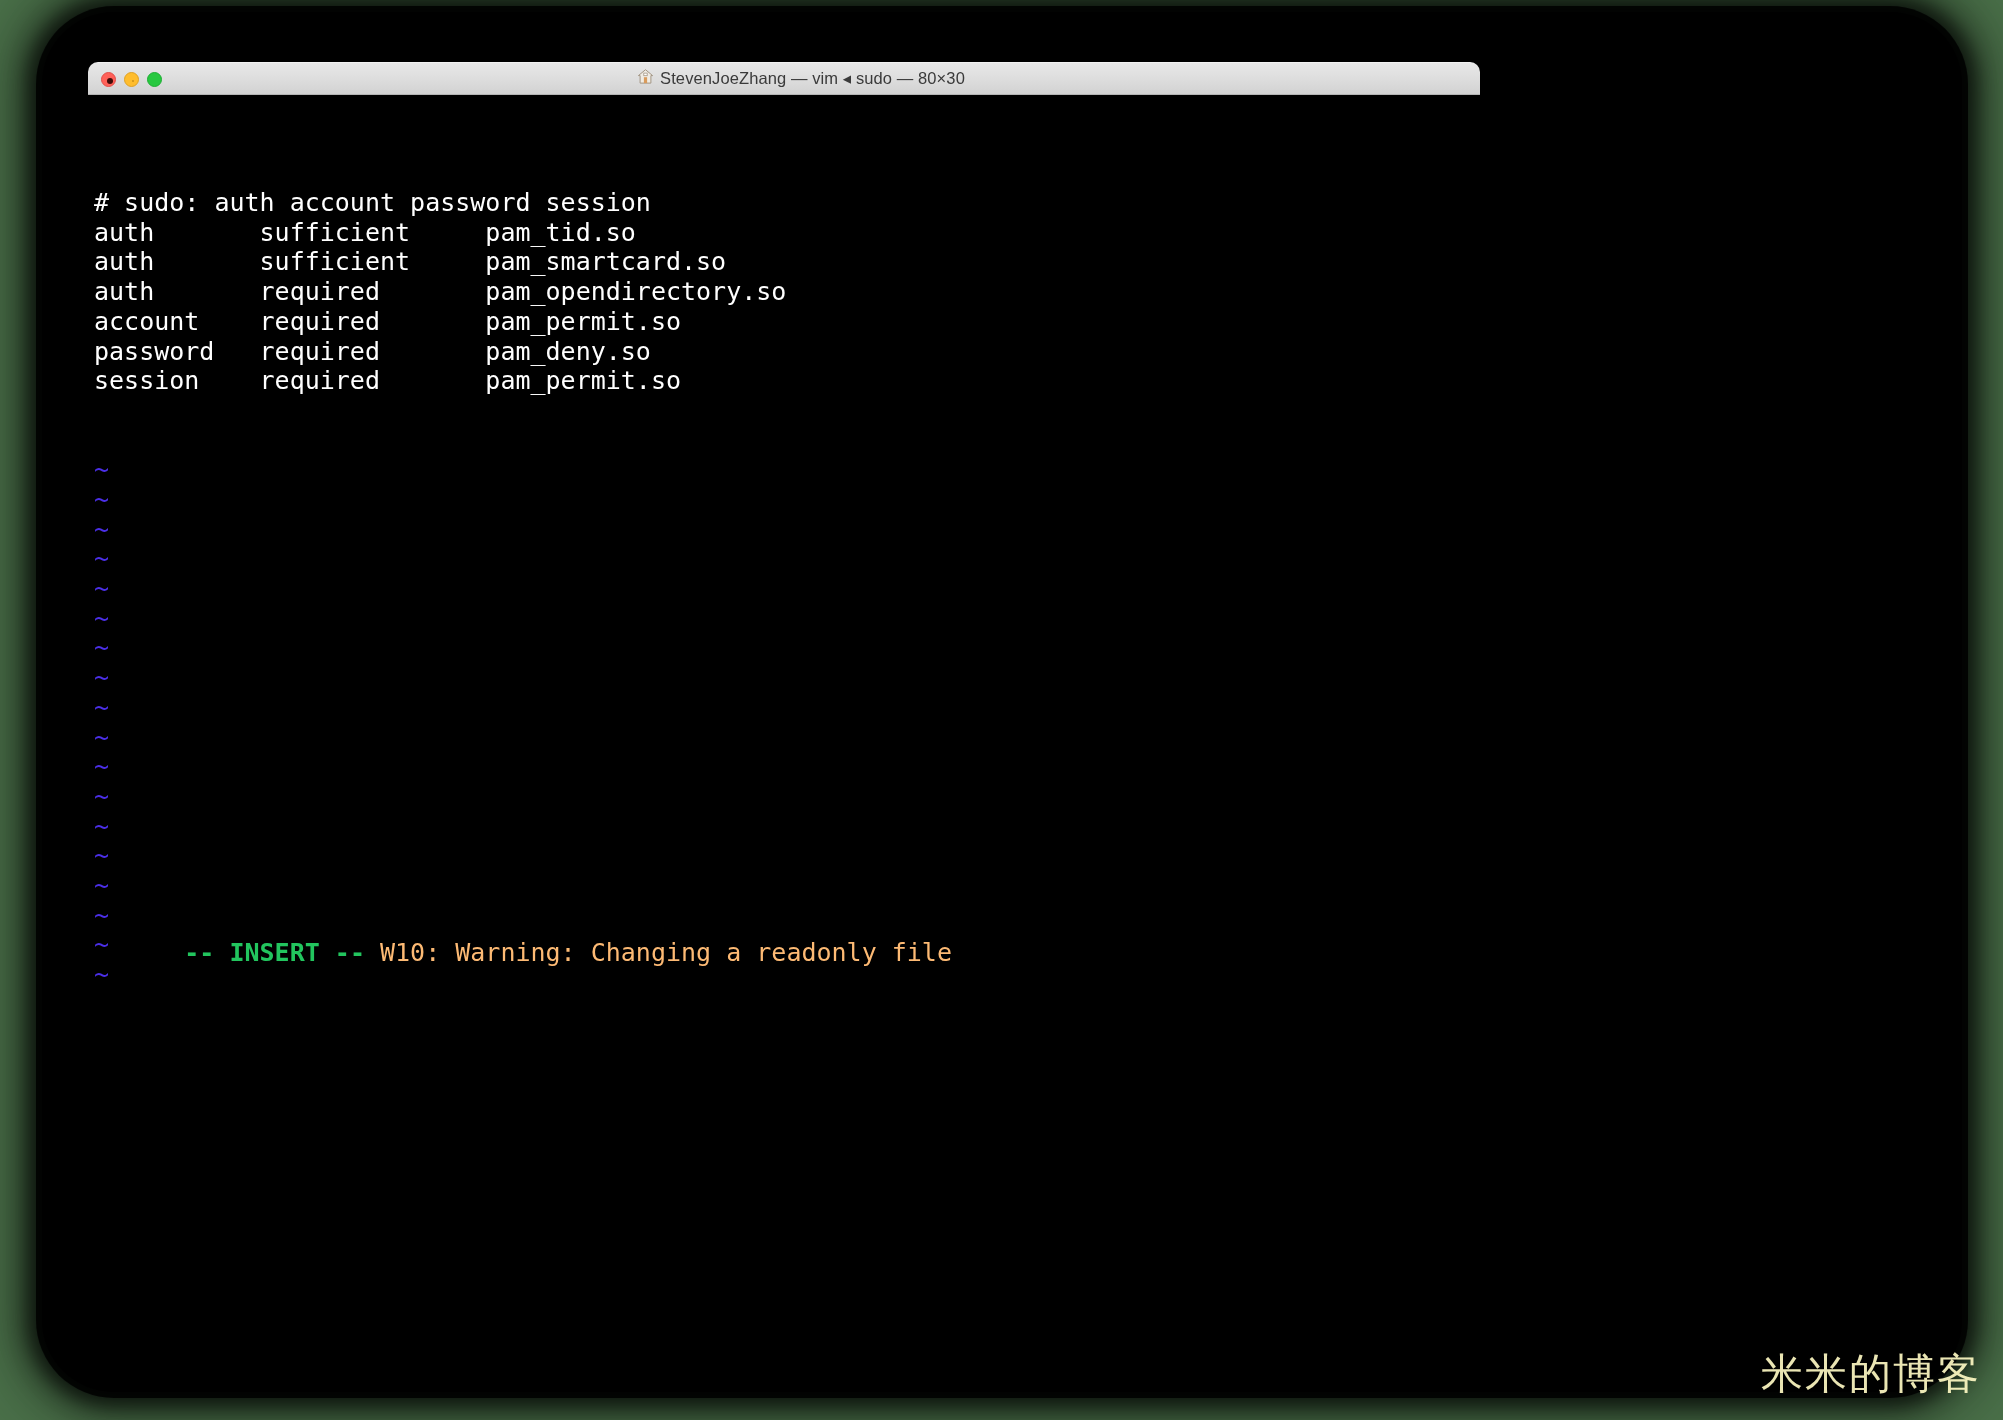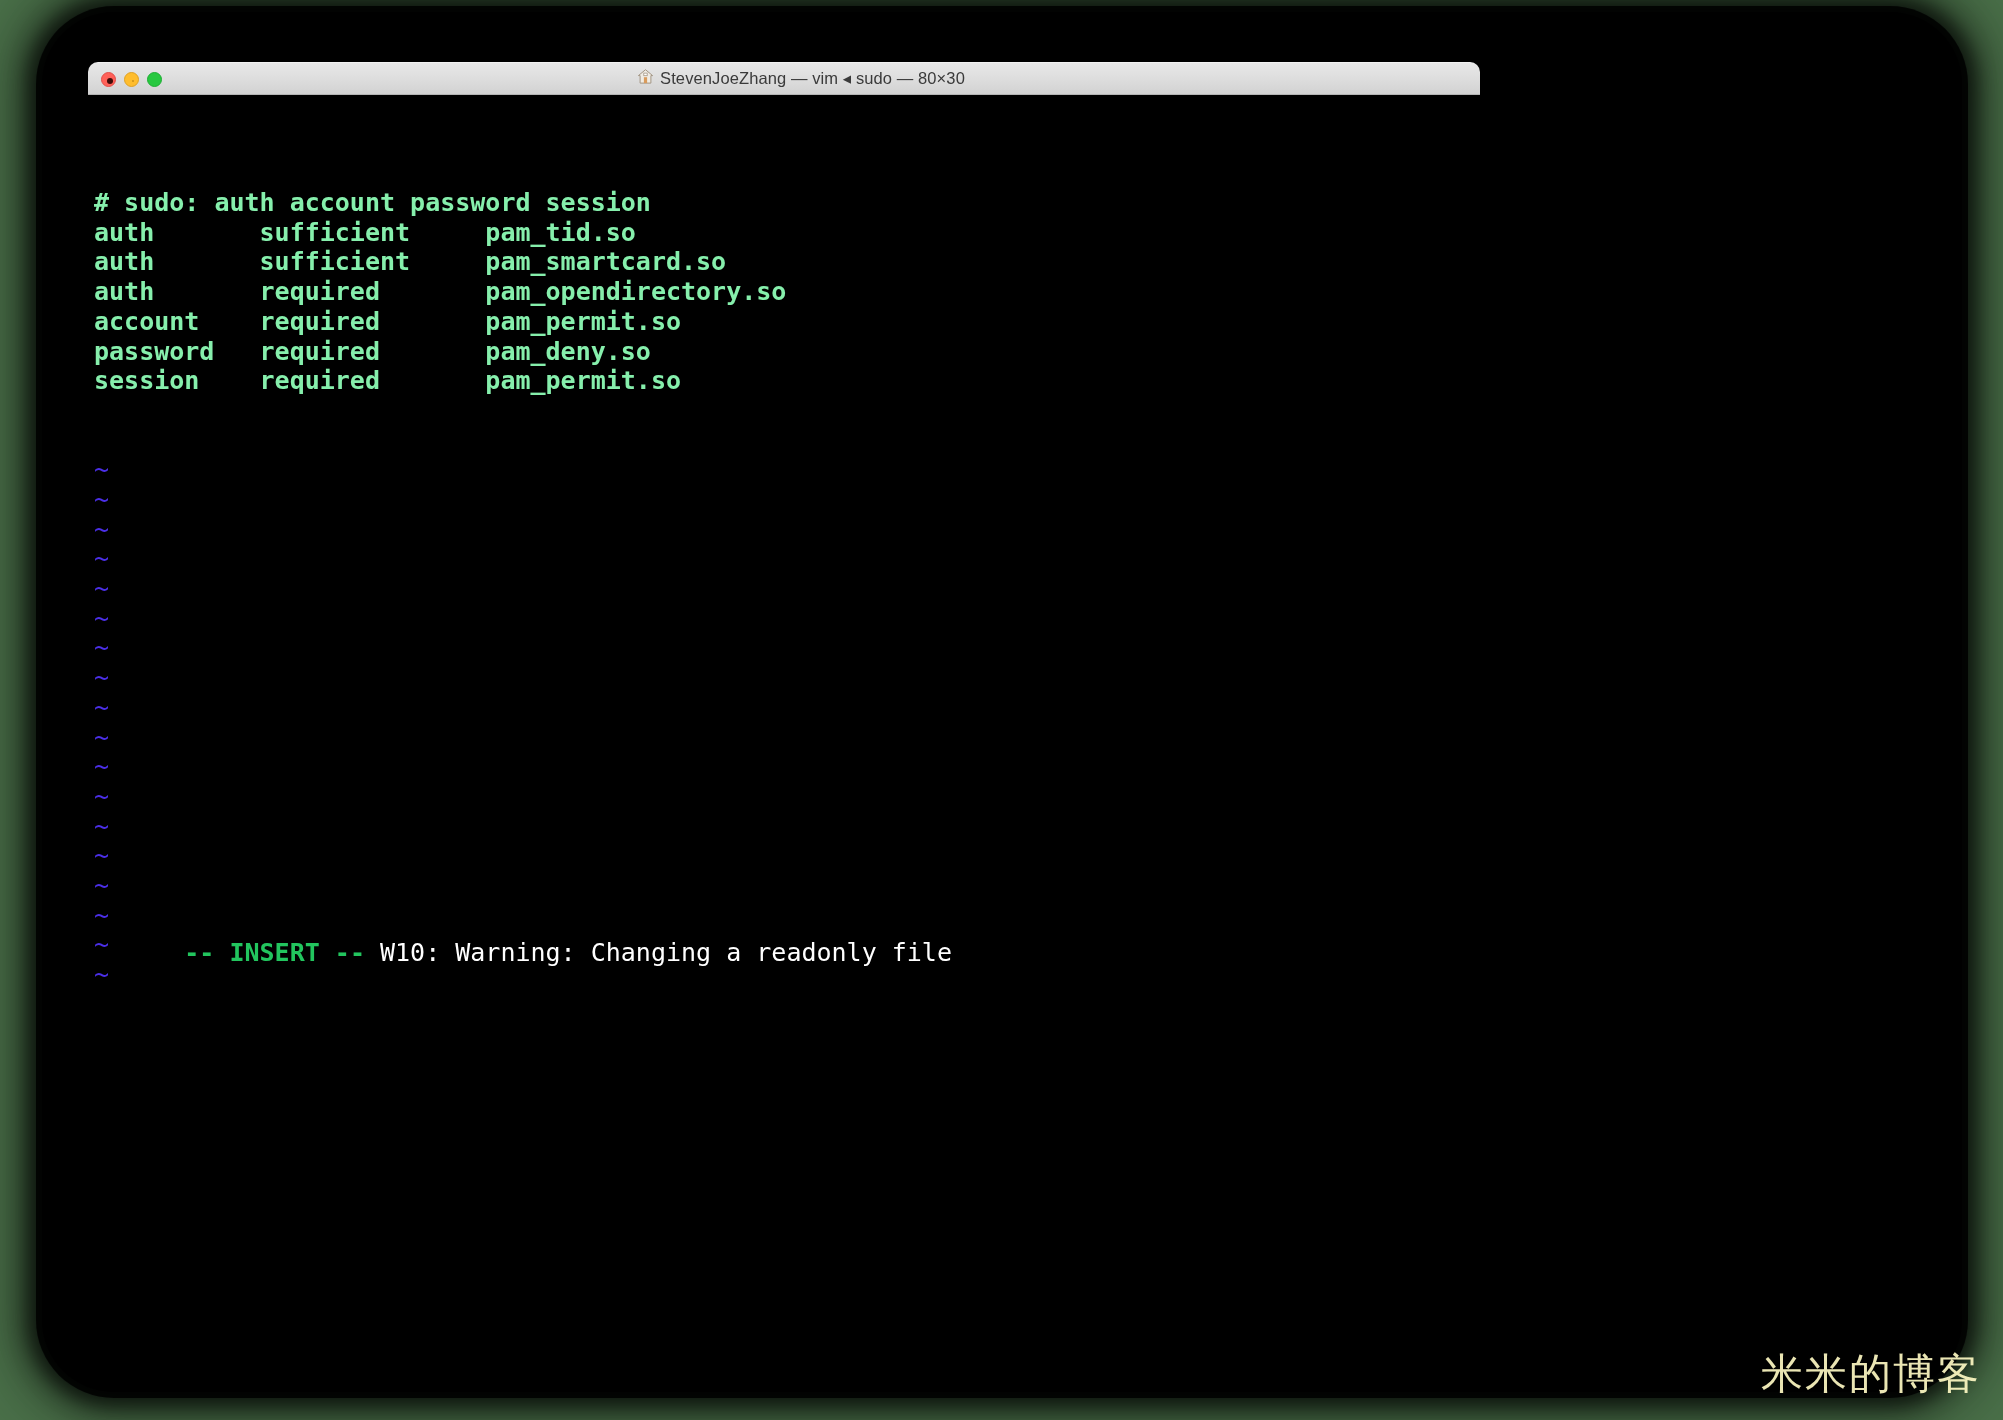--- a/index.html
+++ b/index.html
@@ -112,23 +112,23 @@
     background: #000000;
     padding: 4px 0 0 6px;
     font-family: "DejaVu Sans Mono", "Liberation Mono", monospace;
     font-size: 25px;
     line-height: 29.7px;
     white-space: pre;
     overflow: hidden;
     position: relative;
   }
   .row { white-space: pre; height: 29.7px; }
-  .grn   { color: #86efac; font-weight: bold; }
+  .grn   { color: #ffffff; }
   .tilde { color: #4b2fe8; }
-  .warn  { color: #ffffff; margin-top: 40px; }
+  .warn  { color: #fdba74; margin-top: 40px; }
   .ins   { color: #22c55e; font-weight: 700; }
 
   #statusline {
     position: absolute;
     left: 0;
     bottom: 3px;
     padding-left: 6px;
     white-space: pre;
   }
 

